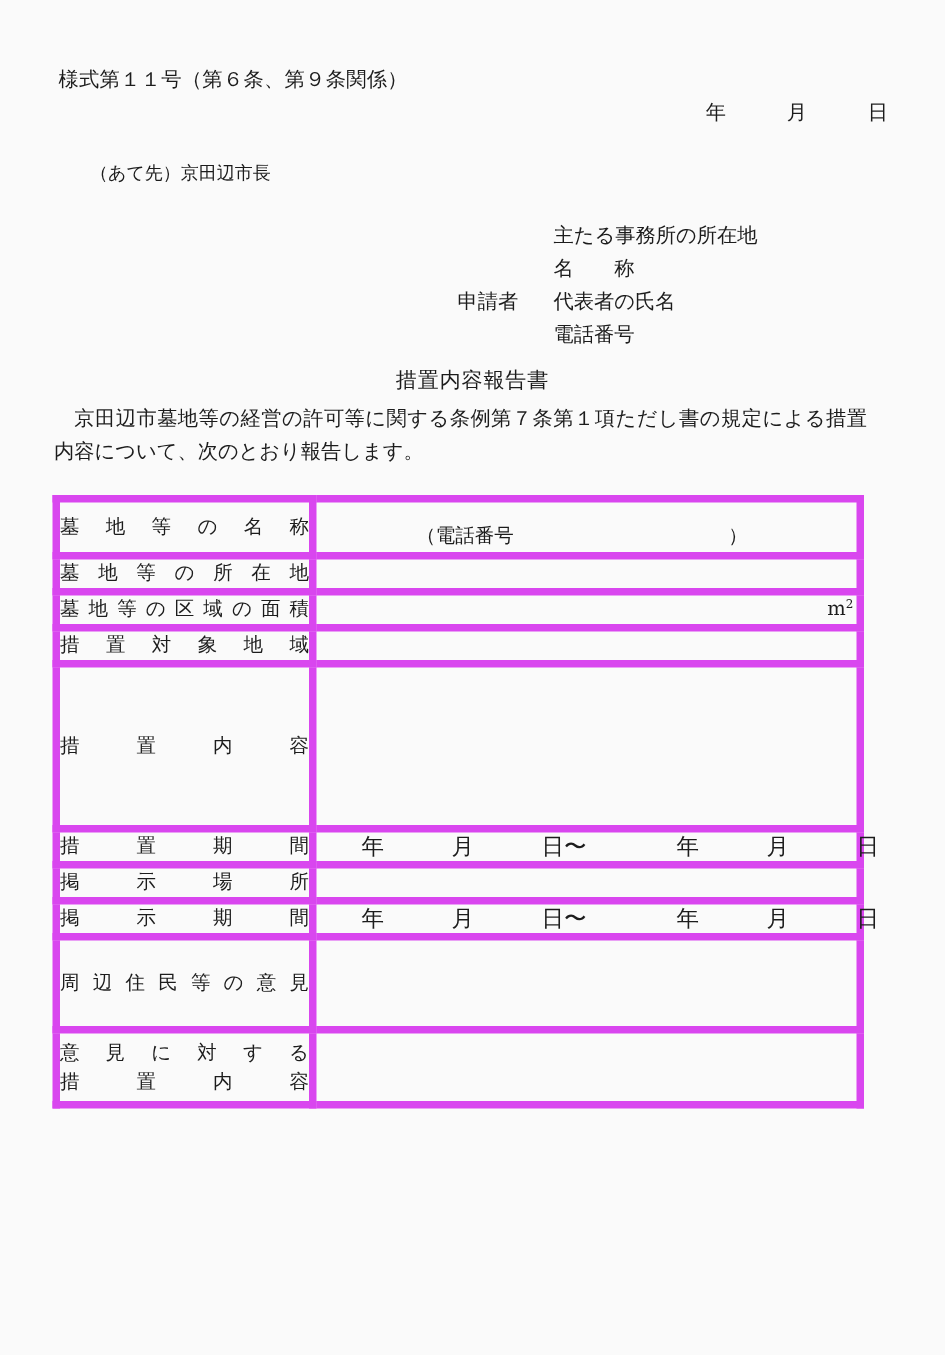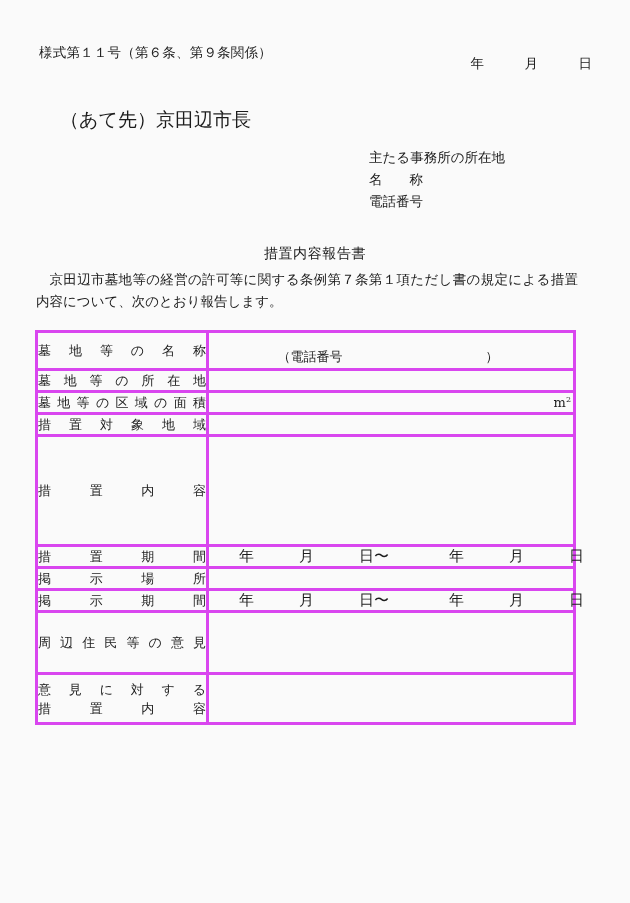--- a/index.html
+++ b/index.html
@@ -30,30 +30,30 @@
     position: absolute;
     left: 39px;
     top: 44px;
     font-size: 13.5px;
     letter-spacing: 0.2px;
     white-space: nowrap;
   }
   .date-line {
     position: absolute;
     right: 38px;
-    top: 55px;
+    top: 66px;
     font-size: 13.5px;
     white-space: pre;
     font-family: Liberation Mono, monospace;
   }
   .addressee {
     position: absolute;
     left: 60px;
     top: 107px;
-    font-size: 19px;
+    font-size: 12px;
     white-space: pre;
   }
 
   
   .applicant {
     position: absolute;
     left: 305px;
     top: 146px;
     font-size: 13.5px;
     line-height: 22px;
@@ -98,21 +98,21 @@
   
   .form-table {
     position: absolute;
     left: 35px;
     top: 330px;
     width: 541px;
     border-collapse: collapse;
     table-layout: fixed;
   }
   .form-table td {
-    border: 3px solid #d946ef;
+    border: 5px solid #d946ef;
     font-size: 13px;
     padding: 0;
     vertical-align: middle;
   }
   .lbl {
     width: 171px;
     padding: 0 8px;
     box-sizing: border-box;
   }
   .lbl-text {
@@ -184,20 +184,24 @@
   <div class="applicant">
     <div class="applicant-row">
       <span class="applicant-tag"></span>
       <span class="applicant-val">主たる事務所の所在地</span>
     </div>
     <div class="applicant-row">
       <span class="applicant-tag"></span>
       <span class="applicant-val">名　　称</span>
     </div>
     <div class="applicant-row">
+      <span class="applicant-tag">申請者</span>
+      <span class="applicant-val">代表者の氏名</span>
+    </div>
+    <div class="applicant-row">
       <span class="applicant-tag"></span>
       <span class="applicant-val">電話番号</span>
     </div>
   </div>
 
   <div class="doc-title">措置内容報告書</div>
 
   <div class="body-para">京田辺市墓地等の経営の許可等に関する条例第７条第１項ただし書の規定による措置内容について、次のとおり報告します。</div>
 
   <table class="form-table">

